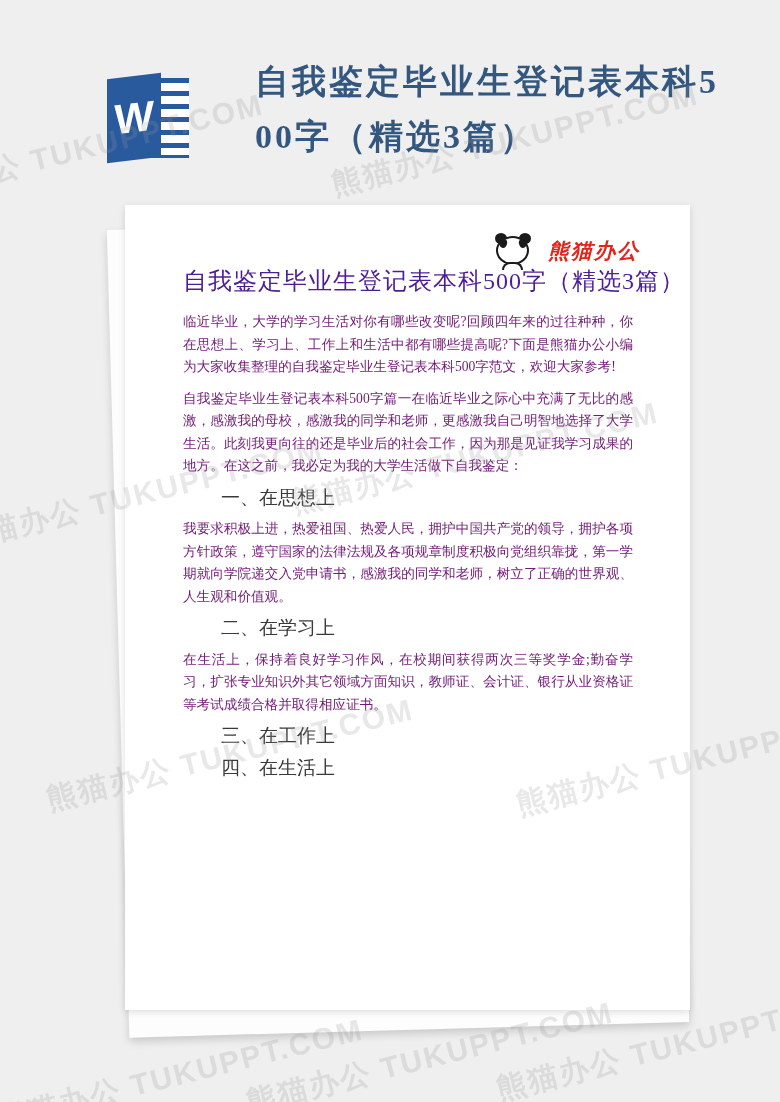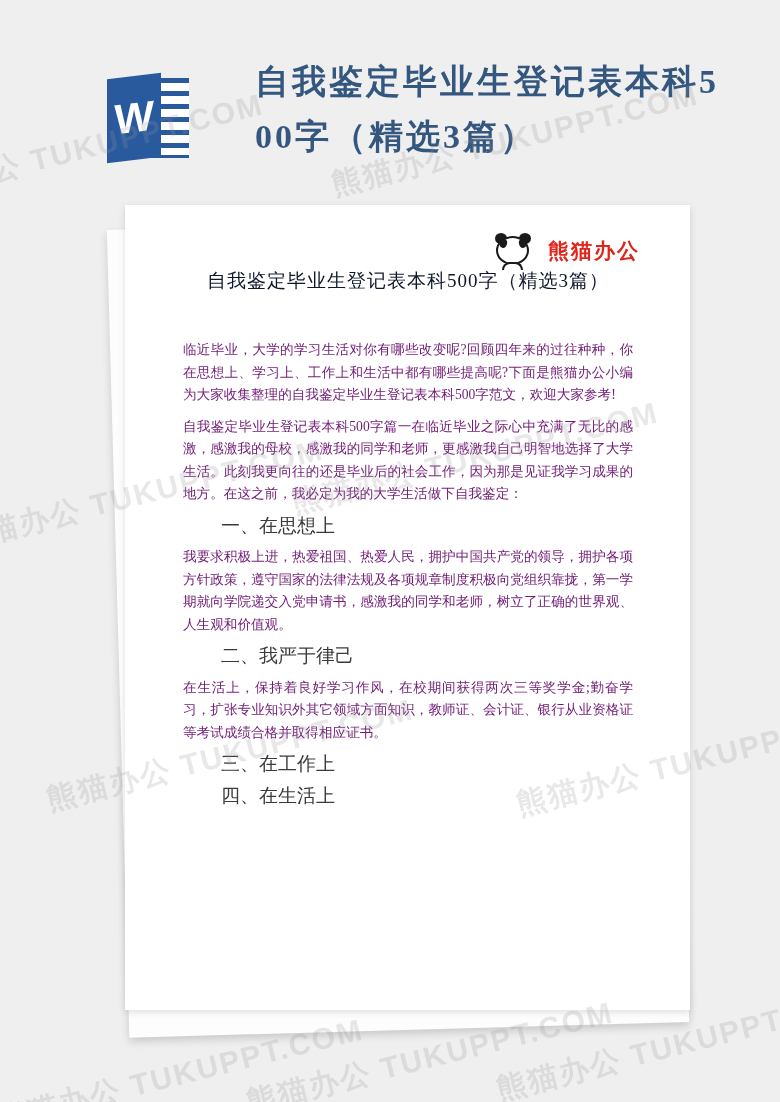--- a/index.html
+++ b/index.html
@@ -40,21 +40,21 @@
     box-shadow:0 4px 9px rgba(0,0,0,0.16);
   }
   .page-main {
     position:absolute; left:125px; top:205px; width:565px; height:805px;
     background:#ffffff; box-shadow:0 2px 7px rgba(0,0,0,0.13);
   }
 
   
   .brand-row {
     position:absolute; top:26px; right:50px; height:40px;
-    display:flex; align-items:center; gap:16px;
+    display:flex; align-items:center; gap:16px;font-style:italic;
   }
   .panda { position:relative; width:38px; height:38px; }
   .panda .ear {
     position:absolute; width:12px; height:11px; background:#1a1a1a; border-radius:50%; top:1px;
   }
   .panda .ear.left { left:1px; }  .panda .ear.right { right:1px; }
   .panda .face {
     position:absolute; left:2px; top:4px; width:33px; height:29px;
     background:#ffffff; border:2px solid #1a1a1a; border-radius:50%;
   }
@@ -70,22 +70,22 @@
     border-radius:8px 8px 0 0;
   }
   .brand-name {
     color:#e0251c; font-family:"Liberation Sans", sans-serif;
     font-weight:bold; font-size:21px; letter-spacing:2px;
   }
 
   
   .doc-inner { position:absolute; left:58px; right:57px; top:62px; }
   .doc-title {
-    text-align:center; color:#0f172a; font-size:19px;
-    letter-spacing:1px; line-height:28px; margin-bottom:44px;
+    text-align:center; color:#4c1d95; font-size:24px;
+    letter-spacing:1px; line-height:28px; margin-bottom:16px;
     white-space:nowrap;
   }
   .doc-p {
     font-size:13.6px; line-height:22.5px; color:#701a75;
     text-align:justify; margin-bottom:9px;
   }
   .doc-h {
     font-size:19px; line-height:22.5px; color:#3a3a3a;
     text-indent:2em; margin-bottom:9px;
   }
@@ -139,21 +139,21 @@
     <div class="brand-name" style="color: rgb(224, 37, 28);">熊猫办公</div>
   </div>
 
   <div class="doc-inner">
     <div class="doc-title">自我鉴定毕业生登记表本科500字（精选3篇）</div>
     <div>
         <div class="doc-p">临近毕业，大学的学习生活对你有哪些改变呢?回顾四年来的过往种种，你在思想上、学习上、工作上和生活中都有哪些提高呢?下面是熊猫办公小编为大家收集整理的自我鉴定毕业生登记表本科500字范文，欢迎大家参考!</div>
         <div class="doc-p">自我鉴定毕业生登记表本科500字篇一在临近毕业之际心中充满了无比的感激，感激我的母校，感激我的同学和老师，更感激我自己明智地选择了大学生活。此刻我更向往的还是毕业后的社会工作，因为那是见证我学习成果的地方。在这之前，我必定为我的大学生活做下自我鉴定：</div>
         <div class="doc-h">一、在思想上</div>
         <div class="doc-p">我要求积极上进，热爱祖国、热爱人民，拥护中国共产党的领导，拥护各项方针政策，遵守国家的法律法规及各项规章制度积极向党组织靠拢，第一学期就向学院递交入党申请书，感激我的同学和老师，树立了正确的世界观、人生观和价值观。</div>
-        <div class="doc-h">二、我严于律己</div>
+        <div class="doc-h">二、在学习上</div>
         <div class="doc-p">在生活上，保持着良好学习作风，在校期间获得两次三等奖学金;勤奋学习，扩张专业知识外其它领域方面知识，教师证、会计证、银行从业资格证等考试成绩合格并取得相应证书。</div>
         <div class="doc-h">三、在工作上</div>
         <div class="doc-h">四、在生活上</div>
       </div>
   </div>
 </div>
 
 <div class="wm wm1">熊猫办公 TUKUPPT.COM</div>
 <div class="wm wm2">熊猫办公 TUKUPPT.COM</div>
 <div class="wm wm3">熊猫办公 TUKUPPT.COM</div>

